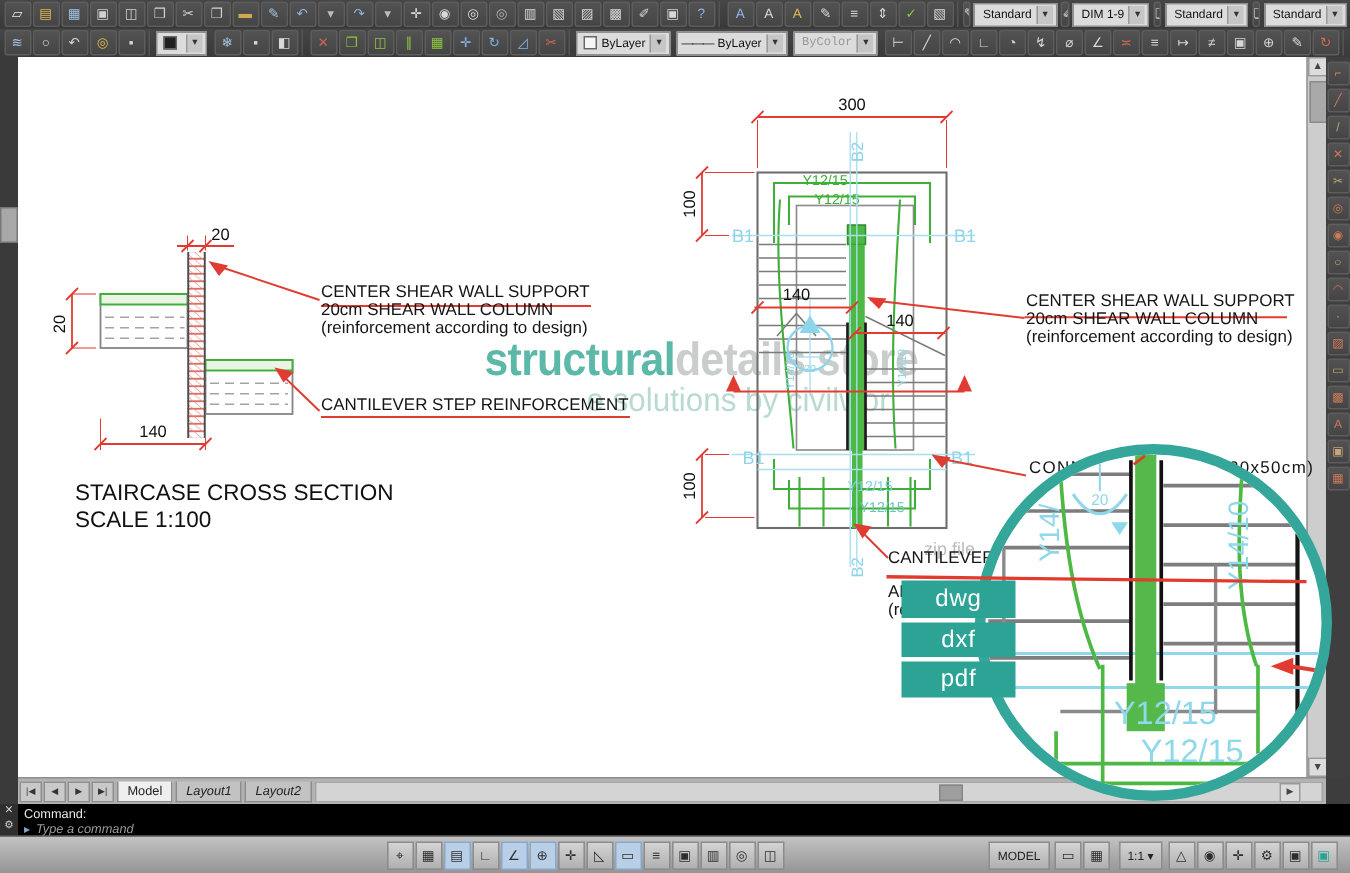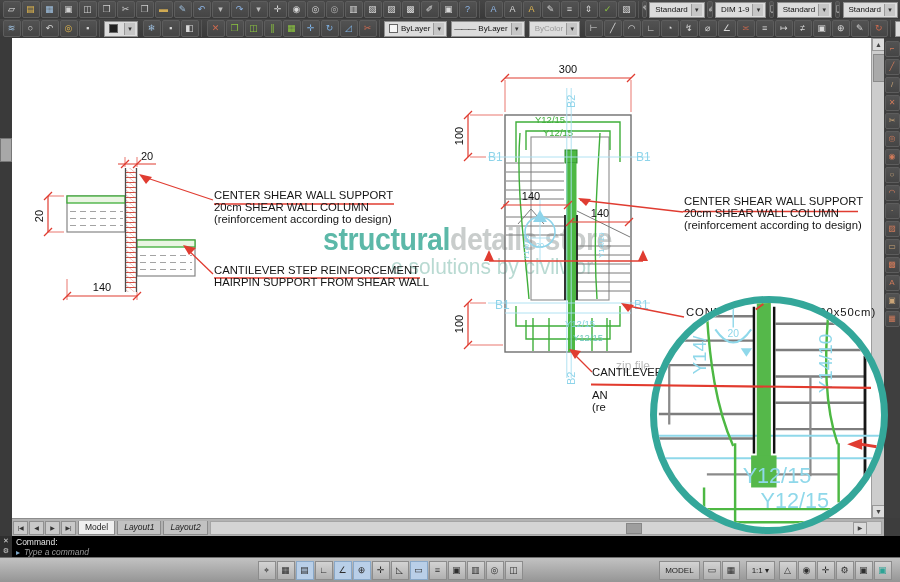--- a/index.html
+++ b/index.html
@@ -13,21 +13,21 @@
   .tbrow.r2{top:19px;height:19px;border-bottom:1px solid #262626;}
   .strip{display:flex;align-items:center;margin:0 2px;border-right:1px solid #555;padding-right:2px;}
   .ticon{display:inline-block;width:16px;height:15px;line-height:15px;text-align:center;
          font-size:9px;color:#d5d5d5;background:linear-gradient(#525252,#454545);
          border:1px solid #5d5d5d;border-radius:2px;margin:0 0.5px;overflow:hidden;}
   .combo{display:inline-flex;align-items:center;height:14px;background:#dcdcdc;border:1px solid #8f8f8f;
          font-size:8px;color:#111;padding:0 2px;margin:0 2px;}
   .combo .lbl{padding:0 3px;overflow:hidden;white-space:nowrap;}
   .combo .arr{width:10px;height:12px;background:#c6c6c6;border-left:1px solid #9a9a9a;
               font-size:7px;line-height:12px;text-align:center;color:#333;}
-  .combo.dis .lbl{color:#999;}
+  .combo.dis .lbl{color:#999;font-family:Liberation Mono, monospace;}
   .combo .swatch{width:7px;height:7px;background:#202020;border:1px solid #666;margin-left:2px;}
   .combo .lt{letter-spacing:-1px;color:#222;font-size:8px;}
   
   .gutter{position:absolute;left:0;top:38px;width:12px;height:498px;background:#3a3a3a;}
   .gutter-tab{position:absolute;left:0;top:100px;width:10px;height:22px;background:#a8a8a8;border:1px solid #777;}
   .vscroll{position:absolute;left:871px;top:38px;width:13px;height:480px;background:#cdcdcd;border-left:1px solid #9e9e9e;}
   .vs-btn{position:absolute;left:0;width:13px;height:13px;background:#dcdcdc;border:1px solid #999;
           font-size:7px;line-height:11px;text-align:center;color:#444;box-sizing:border-box;}
   .vs-thumb{position:absolute;left:1px;top:16px;width:11px;height:26px;background:#a9a9a9;border:1px solid #8a8a8a;}
   .rtoolbar{position:absolute;left:884px;top:38px;width:16px;height:480px;background:#3f3f3f;
@@ -385,21 +385,24 @@
       <polygon points="569,349 581,351 575,359" fill="#e03c31"></polygon>
     </svg>
 
     <div class="ann" style="left:202px;top:151px">
       <div>CENTER SHEAR WALL SUPPORT</div>
       <div>20cm SHEAR WALL COLUMN</div>
       <div>(reinforcement according to design)</div>
     </div>
     <div class="ann" style="left:202px;top:226px">
       <div>CANTILEVER STEP REINFORCEMENT</div>
-      <div>HAIRPIN SUPPORT FROM SHEAR WALL</div>
+    </div>
+    <div class="title-block" style="left:38px;top:282px">
+      <div>STAIRCASE CROSS SECTION</div>
+      <div>SCALE 1:100</div>
     </div>
     <div class="ann" style="left:672px;top:157px">
       <div>CENTER SHEAR WALL SUPPORT</div>
       <div>20cm SHEAR WALL COLUMN</div>
       <div>(reinforcement according to design)</div>
     </div>
     <div class="ann" style="left:674px;top:268px;letter-spacing:0.9px">CONNECTION BEAM (20x50cm)</div>
     <div class="ann" style="left:580px;top:328px">CANTILEVER STEP REINFORCEMENT</div>
     <div class="ann" style="left:580px;top:351px">
       <div>AN</div>
@@ -452,20 +455,25 @@
         <text transform="translate(836,392) rotate(-90)" font-size="20" fill="#8fd8ea">Y14/10</text>
         <polygon points="852,446 868,440 868,452" fill="#e03c31"></polygon>
         <line x1="866" y1="446" x2="885" y2="449" stroke="#e03c31" stroke-width="3"></line>
       </svg>
     </div>
 
     <svg class="topline" width="859" height="480" viewBox="12 38 859 480">
       <line x1="591" y1="384.5" x2="888" y2="388" stroke="#e23b2e" stroke-width="2.2"></line>
     </svg>
 
+    <div class="dlbtns">
+      <div class="dlbtn">dwg</div>
+      <div class="dlbtn" style="height:23px;line-height:23px">dxf</div>
+      <div class="dlbtn" style="height:24px;line-height:24px">pdf</div>
+    </div>
   </div>
 
   <div class="vscroll">
     <div class="vs-btn" style="top:0">▲</div>
     <div class="vs-thumb"></div>
     <div class="vs-btn" style="top:467px">▼</div>
   </div>
   <div class="rtoolbar">
       <span class="ticon" style="color: rgb(207, 122, 90);">⌐</span>
       <span class="ticon" style="color: rgb(207, 122, 90);">╱</span>

